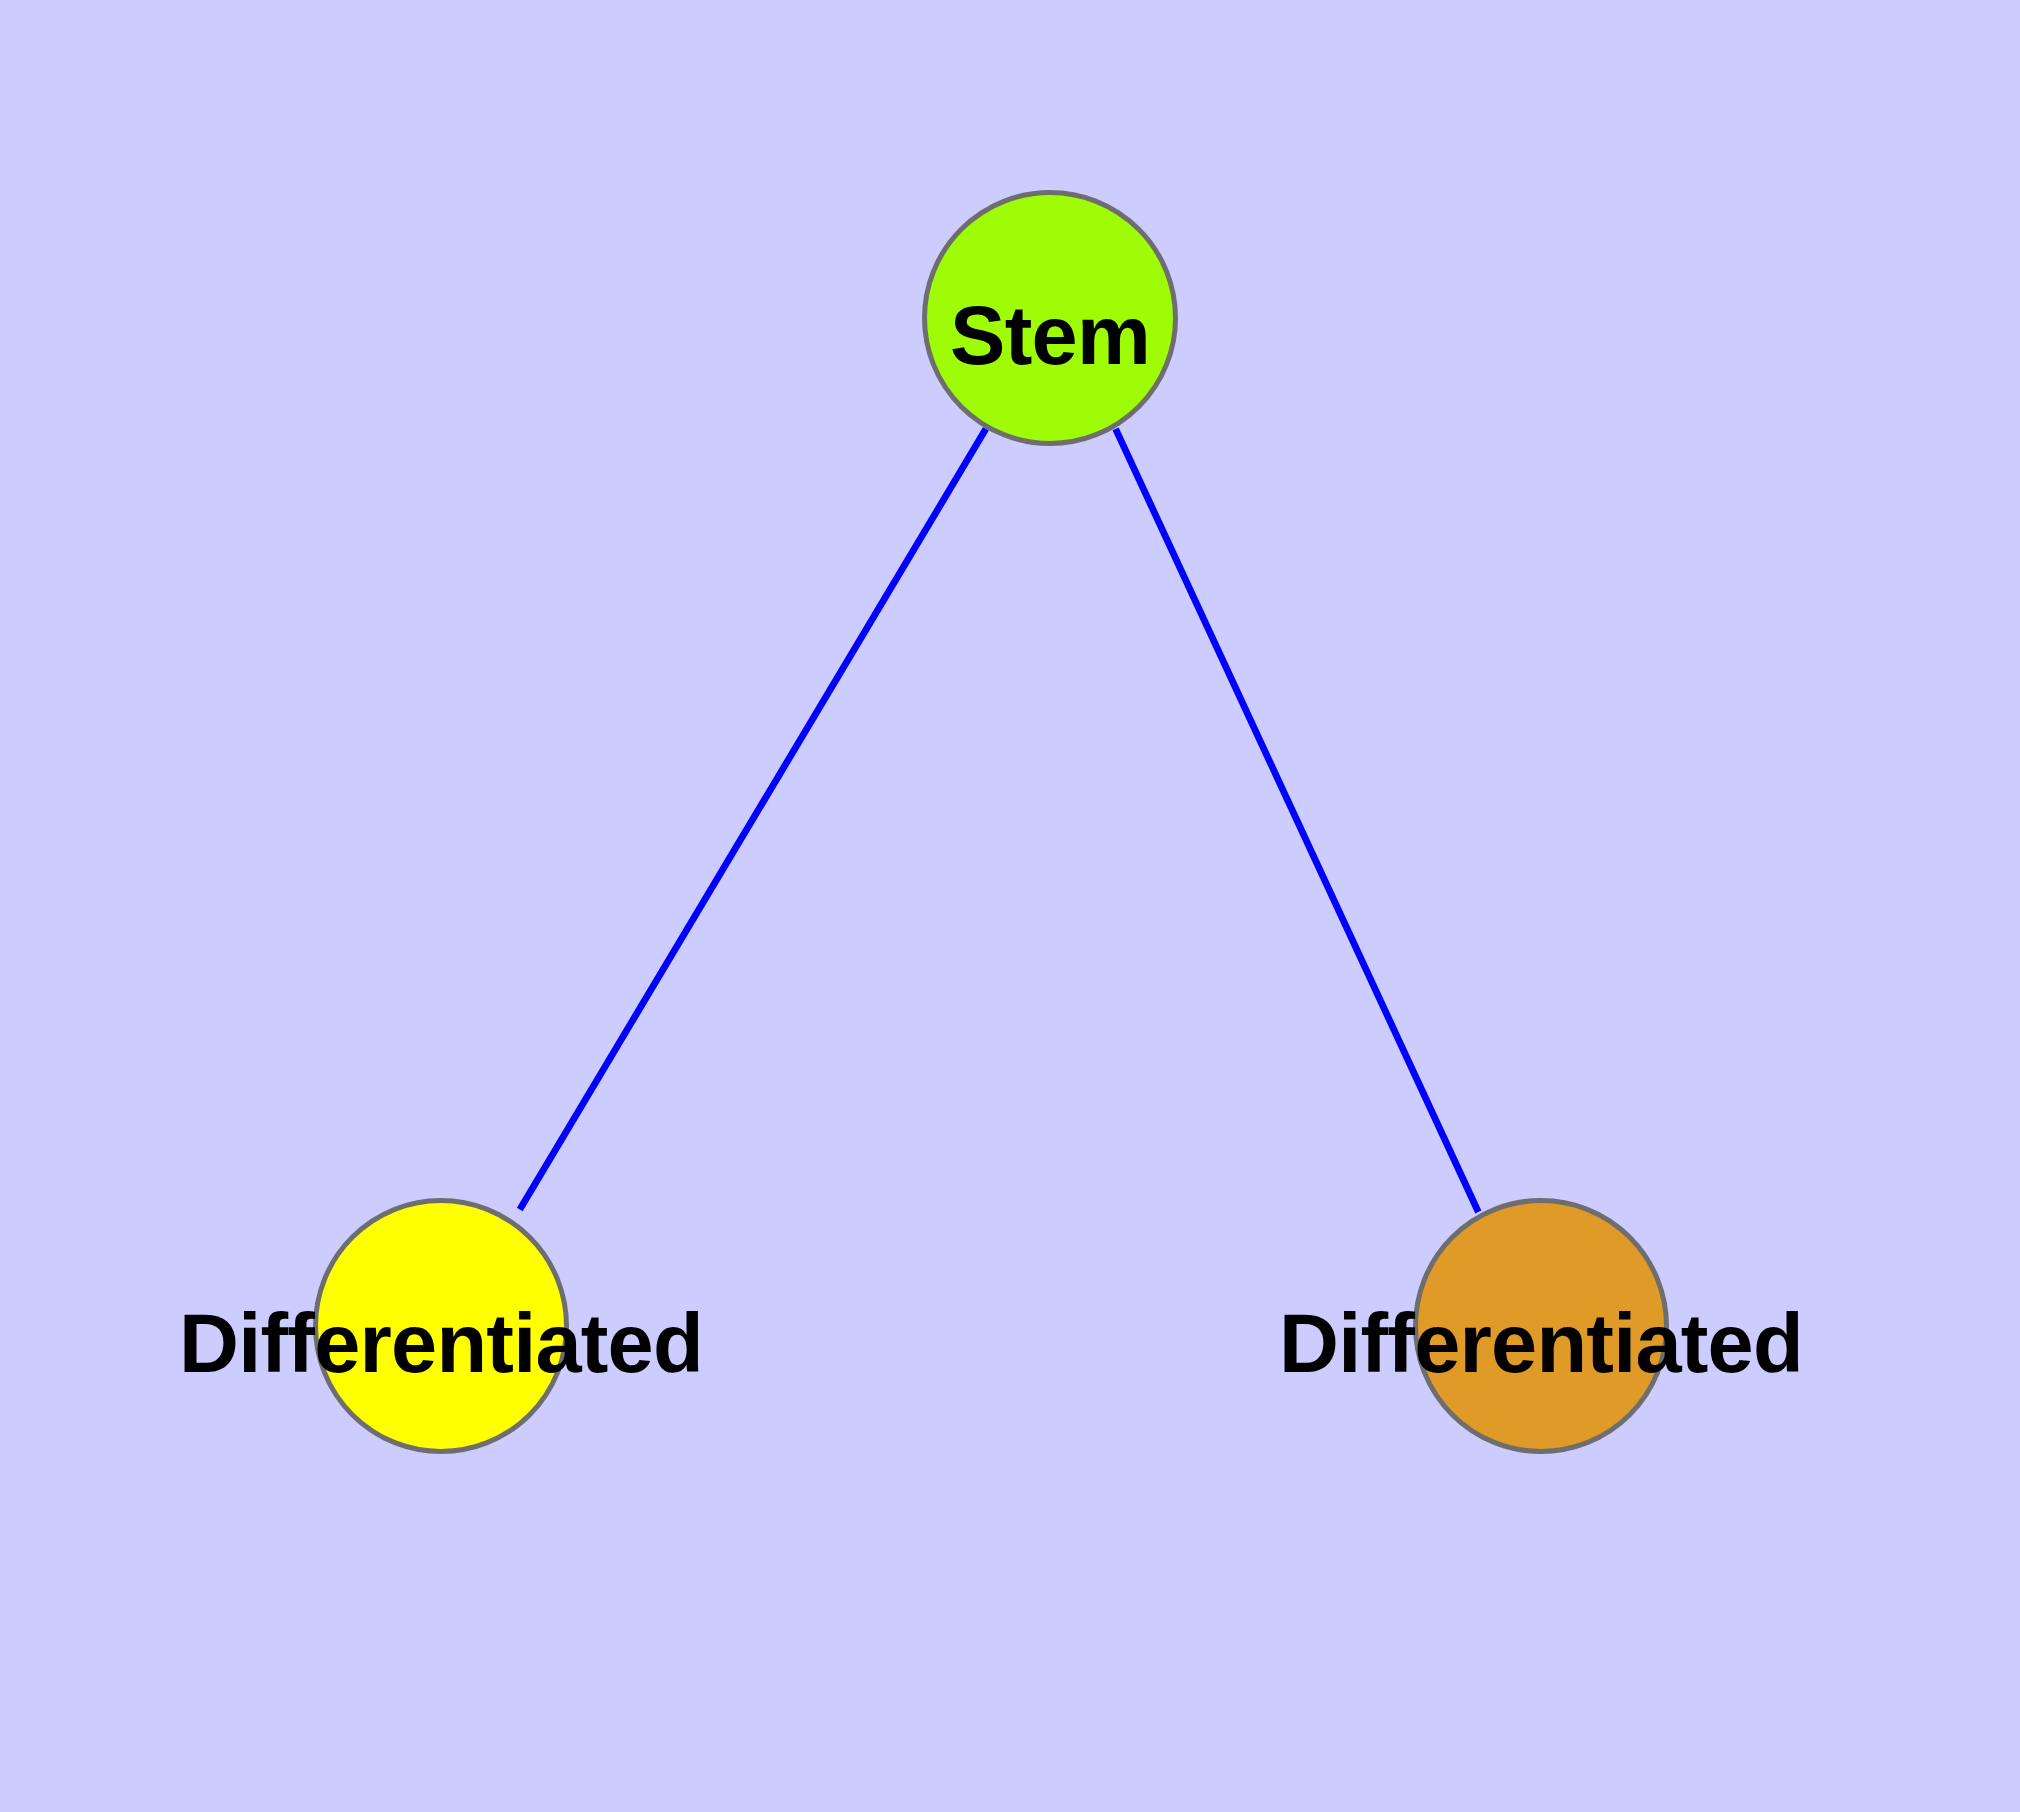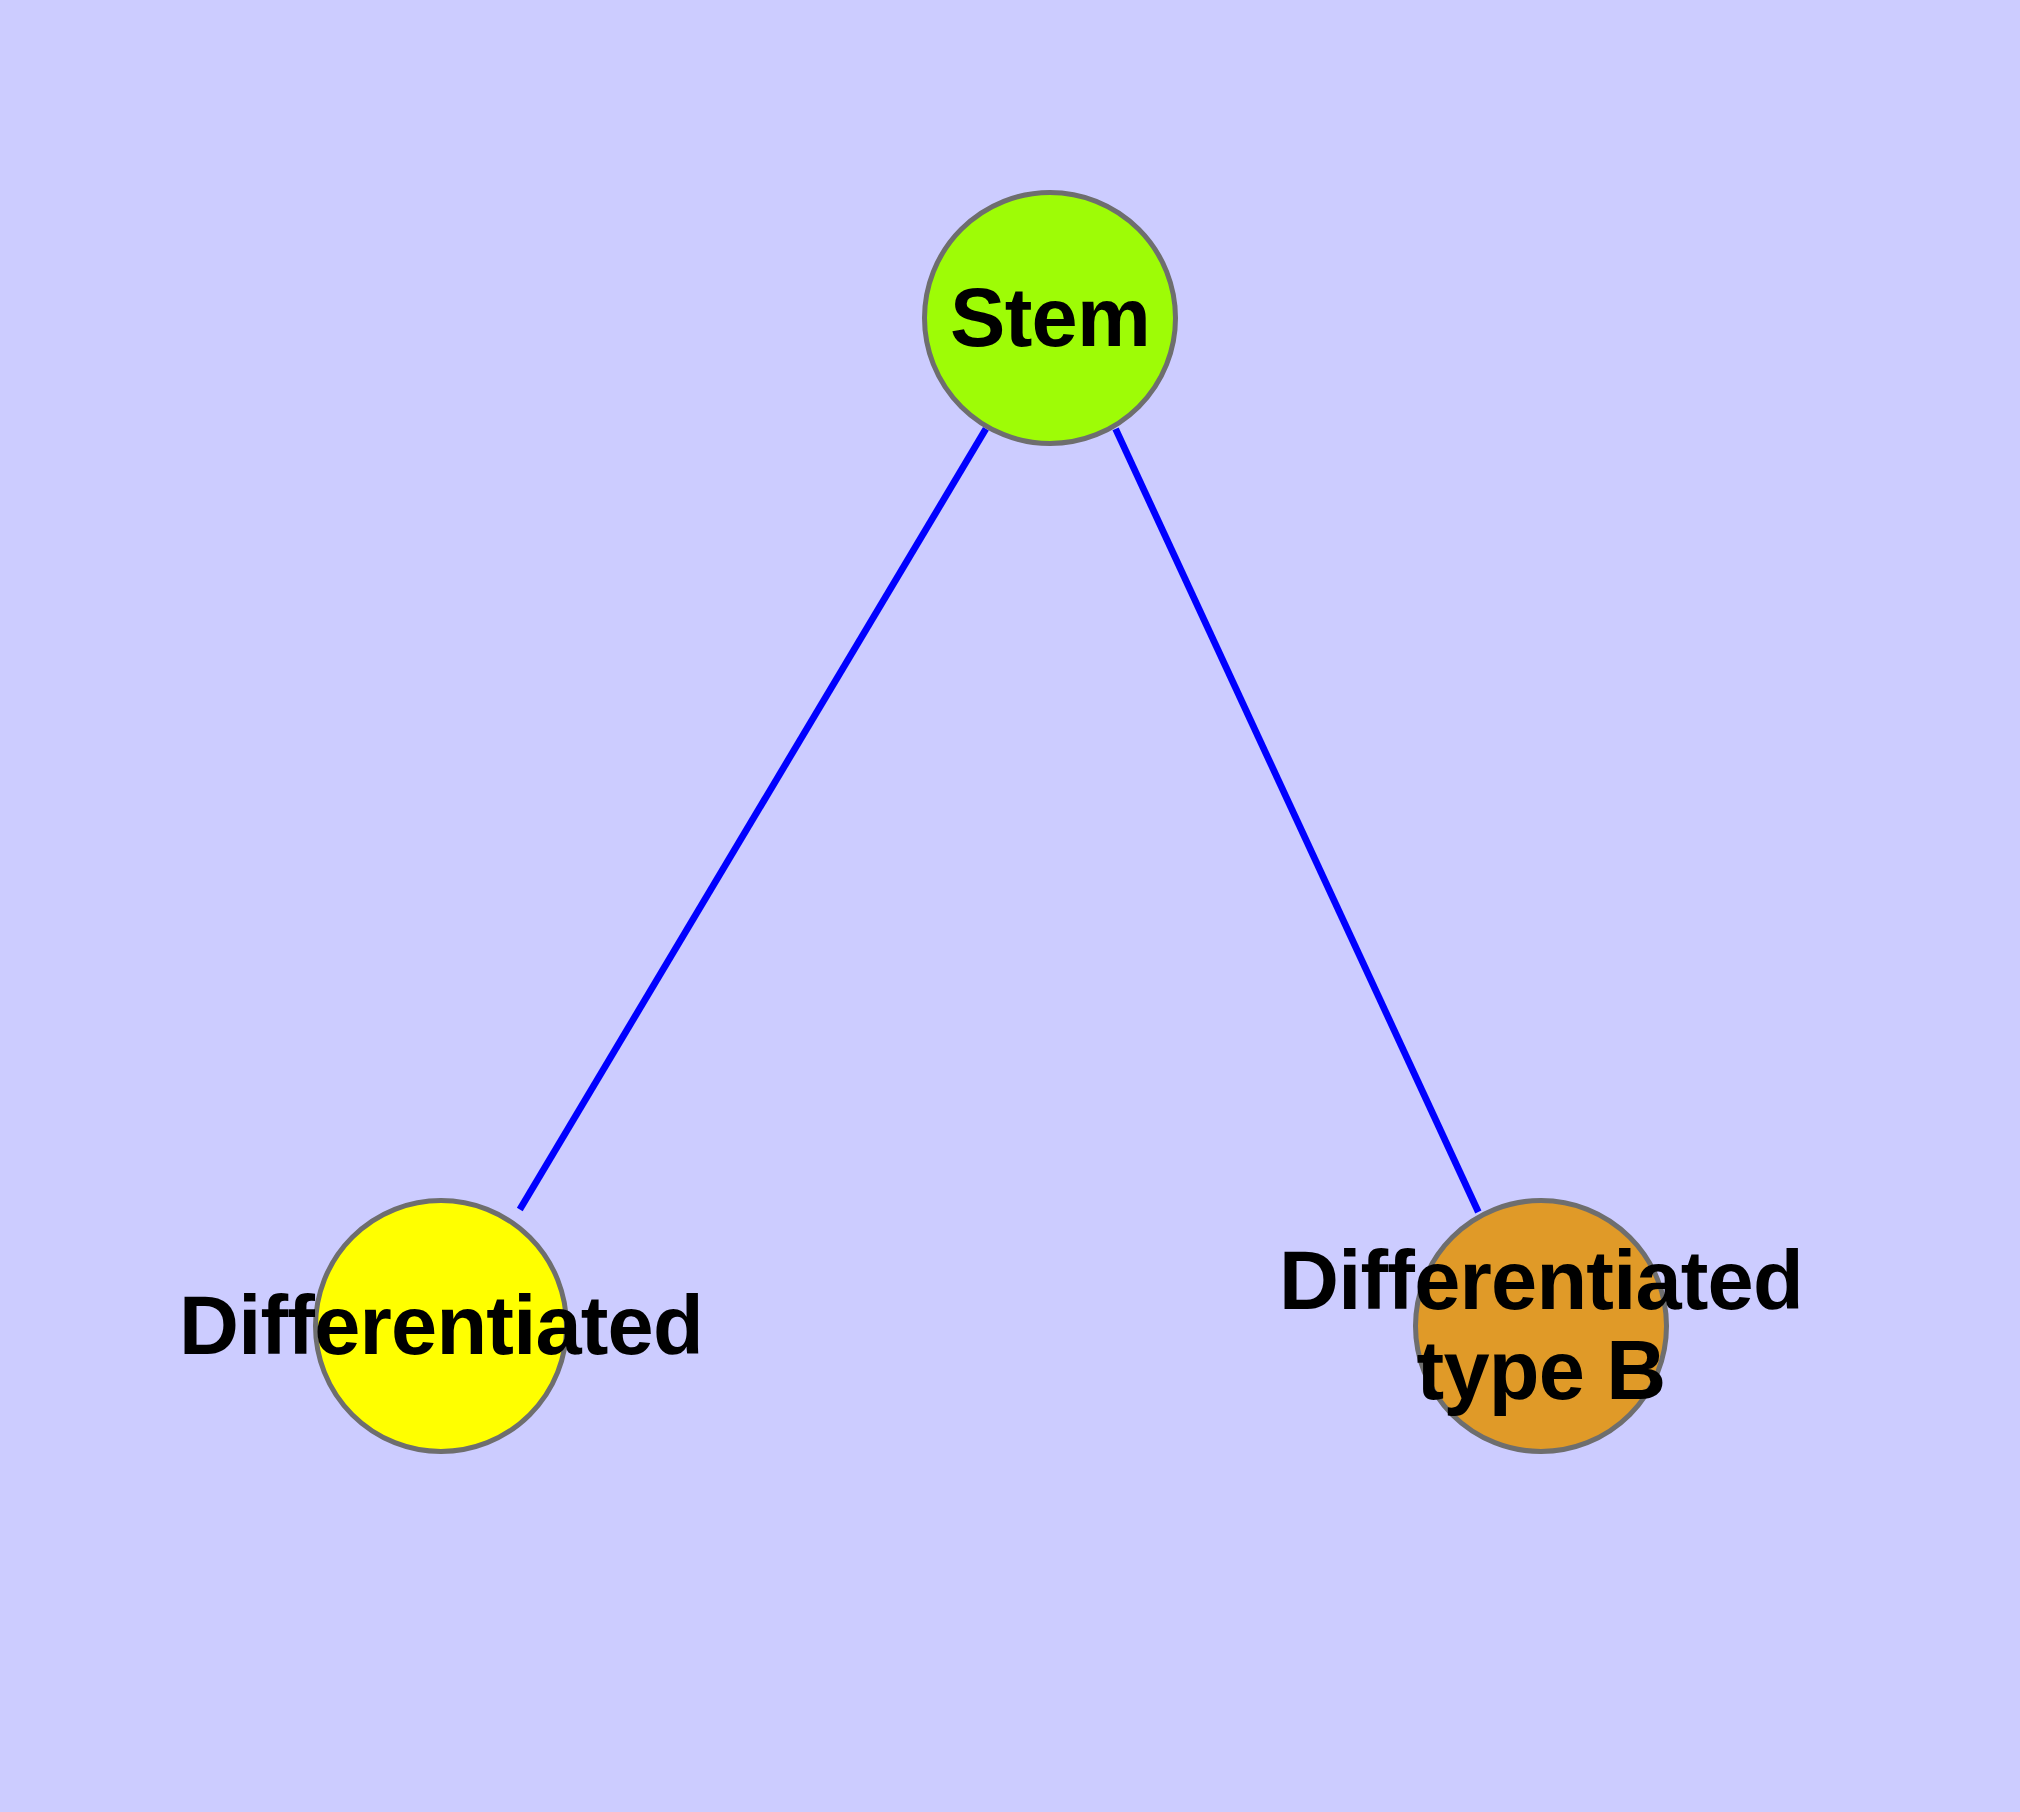--- a/index.html
+++ b/index.html
@@ -50,20 +50,21 @@
     color: #000000;
     font-family: "Liberation Sans", sans-serif;
     font-weight: bold;
     font-size: 83px;
     line-height: 90px;
     letter-spacing: -0.8px;
     pointer-events: none;
   }
   .node-label .line {
     display: block;
+    margin-top: 36px;
   }
 </style>
 </head>
 <body>
 
 <div id="graph-canvas">
 
   <svg id="edge-layer" viewBox="0 0 2384 2138">
     <line x1="1163" y1="506" x2="613" y2="1427" stroke="#0000ff" stroke-width="8" stroke-linecap="butt"></line>
     <line x1="1316" y1="506" x2="1744" y2="1430" stroke="#0000ff" stroke-width="8" stroke-linecap="butt"></line>
@@ -80,18 +81,17 @@
     <div class="node-circle" style="width:256px; height:256px; background:#ffff00;"></div>
     <div class="node-label">
       <span class="line">Differentiated</span>
     </div>
   </div>
 
   <div class="node" style="left:1413px; top:1198px; width:256px; height:256px;">
     <div class="node-circle" style="width:256px; height:256px; background:#e09a28;"></div>
     <div class="node-label">
       <span class="line">Differentiated</span>
-      <span class="line">type B</span>
     </div>
   </div>
 
 </div>
 
 
 </body></html>

